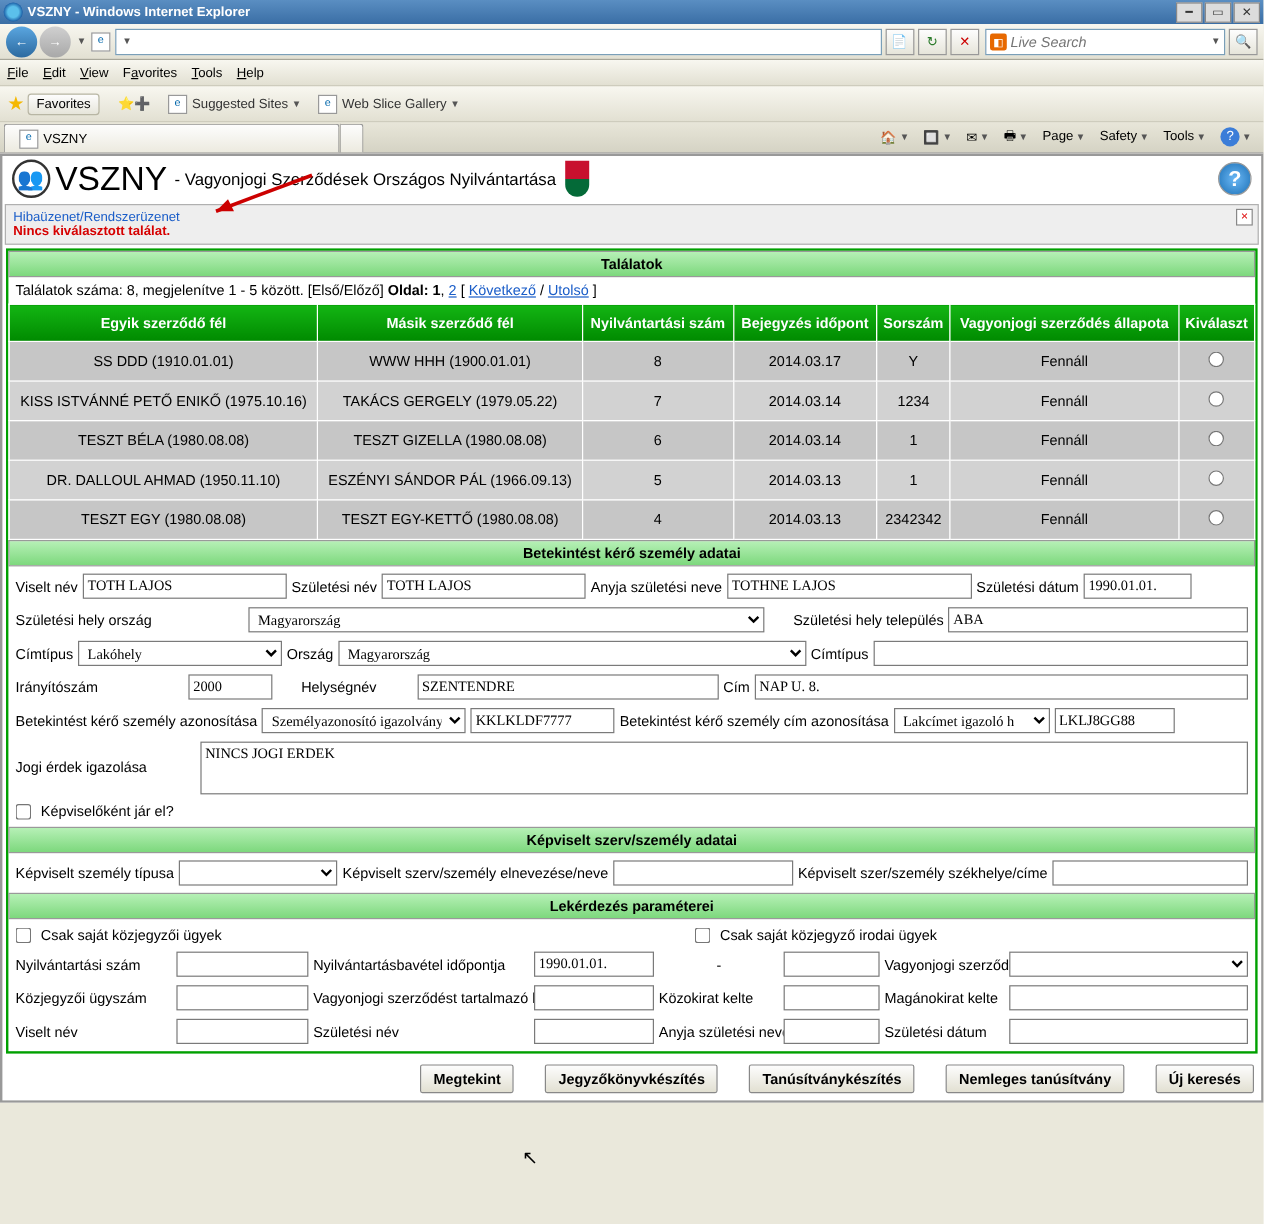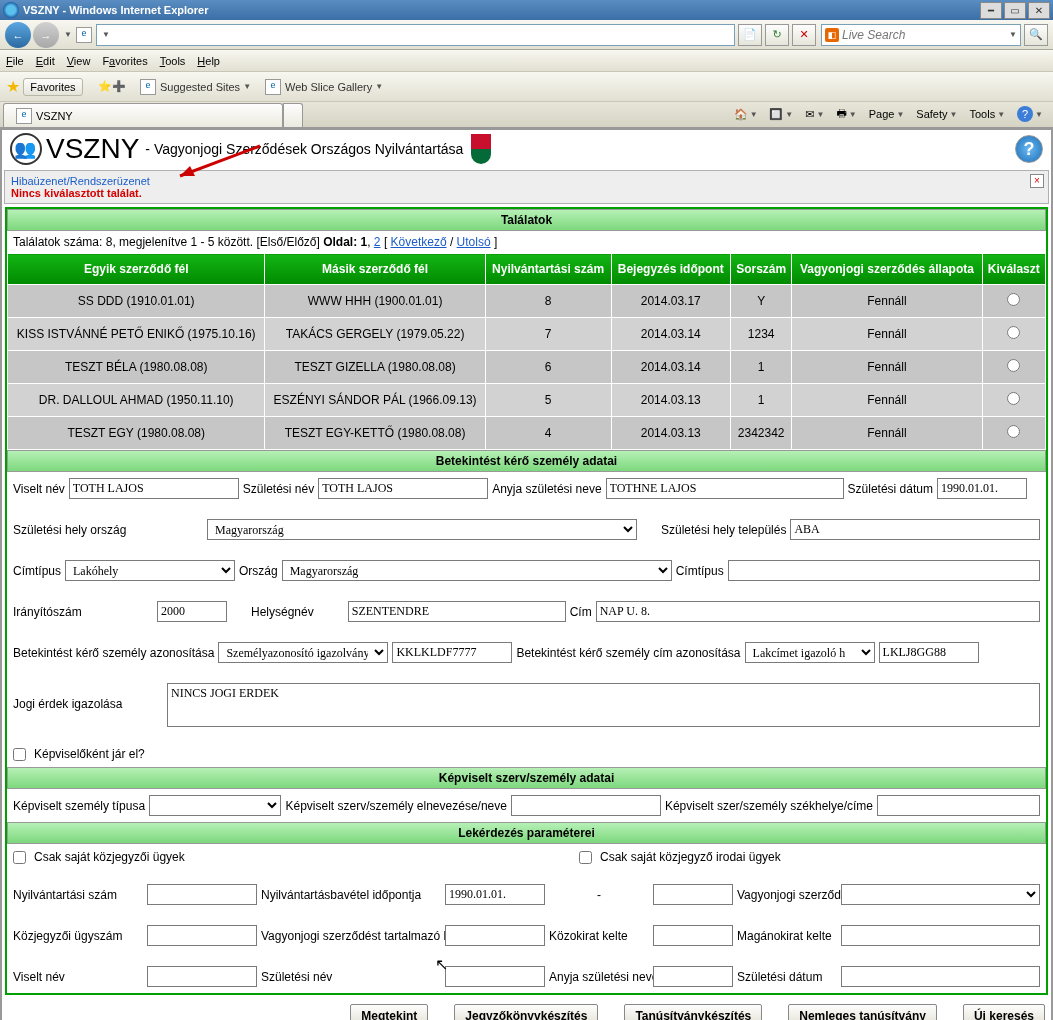--- a/index.html
+++ b/index.html
@@ -59,21 +59,21 @@
 .green-bar { background:linear-gradient(to bottom,#22c522,#009600); color:#fff; font-weight:bold; font-size:16px; text-align:center; padding:4px; }
 .section-header { background:linear-gradient(to bottom,#b6f0b6,#7dd87d); color:#000; font-weight:bold; text-align:center; padding:3px; border:1px solid #999; font-size:12px; }
 .pager { padding:4px 6px; font-size:12px; }
 .pager a { color:#1a5dc8; text-decoration:underline; }
 table.grid { width:100%; border-collapse:collapse; }
 table.grid th { background:linear-gradient(to bottom,#13b513,#008a00); color:#fff; padding:8px 4px; border:1px solid #fff; font-weight:bold; font-size:12px; }
 table.grid td { background:#c6c6c6; border:1px solid #fff; padding:8px 4px; text-align:center; font-size:12px; }
 table.grid tr:nth-child(even) td { background:#d2d2d2; }
 .radio-cell input { }
 
-.form-grid { display:flex; flex-wrap:wrap; padding:4px 6px; align-items:center; gap:16px 6px; font-size:12px; }
+.form-grid { display:flex; flex-wrap:wrap; padding:4px 6px; align-items:center; gap:3px 6px; font-size:12px; }
 .form-row { display:flex; align-items:center; width:100%; gap:4px; padding:2px 0; }
 .lbl { white-space:nowrap; }
 input.field, select.field { border:1px solid #7a7a7a; background:#fff; font-size:12px; padding:2px 3px; height:21px; font-family:Tahoma; }
 textarea.field { border:1px solid #7a7a7a; background:#fff; font-size:12px; padding:2px 3px; font-family:Tahoma; resize:none; }
 .chk { margin-right:4px; }
 
 .btnrow { display:flex; justify-content:flex-end; gap:6px; padding:6px; }
 .btn { background:linear-gradient(to bottom,#fdfdfd,#e2e0d2); border:1px solid #888; padding:4px 10px; font-size:12px; font-weight:bold; cursor:pointer; border-radius:2px;margin-left:20px; }
 
 .cursor { position:absolute; left:435px; top:955px; font-size:16px; color:#000; pointer-events:none; }
@@ -263,21 +263,21 @@
     </table>
 
     <div class="section-header">Betekintést kérő személy adatai</div>
     <div class="form-grid">
       <div class="form-row">
         <span class="lbl">Viselt név</span>
         <input class="field" style="width: 170px;" value="TOTH LAJOS">
         <span class="lbl">Születési név</span>
         <input class="field" style="width: 170px;" value="TOTH LAJOS">
         <span class="lbl">Anyja születési neve</span>
-        <input class="field" style="width: 238px;" value="TOTHNE LAJOS">
+        <input class="field" style="width: 204px;" value="TOTHNE LAJOS">
         <span class="lbl">Születési dátum</span>
         <input class="field" style="width: 90px;" value="1990.01.01.">
       </div>
       <div class="form-row">
         <span class="lbl" style="width:190px">Születési hely ország</span>
         <select class="field" style="width:430px"><option>Magyarország</option></select>
         <span class="lbl" style="margin-left:20px">Születési hely település</span>
         <input class="field" style="flex: 1 1 0%;" value="ABA">
       </div>
       <div class="form-row">
@@ -285,21 +285,21 @@
         <select class="field" style="width:170px"><option>Lakóhely</option></select>
         <span class="lbl">Ország</span>
         <select class="field" style="width:390px"><option>Magyarország</option></select>
         <span class="lbl">Címtípus</span>
         <input class="field" style="flex: 1 1 0%;">
       </div>
       <div class="form-row">
         <span class="lbl" style="width:140px">Irányítószám</span>
         <input class="field" style="width: 70px;" value="2000">
         <span class="lbl" style="margin-left:20px">Helységnév</span>
-        <input class="field" style="width: 218px; margin-left: 30px;" value="SZENTENDRE">
+        <input class="field" style="width: 251px; margin-left: 30px;" value="SZENTENDRE">
         <span class="lbl">Cím</span>
         <input class="field" style="flex: 1 1 0%;" value="NAP U. 8.">
       </div>
       <div class="form-row">
         <span class="lbl">Betekintést kérő személy azonosítása</span>
         <select class="field" style="width:170px"><option>Személyazonosító igazolvány</option></select>
         <input class="field" style="width: 120px;" value="KKLKLDF7777">
         <span class="lbl">Betekintést kérő személy cím azonosítása</span>
         <select class="field" style="width:130px"><option>Lakcímet igazoló h</option></select>
         <input class="field" style="width: 100px;" value="LKLJ8GG88">

